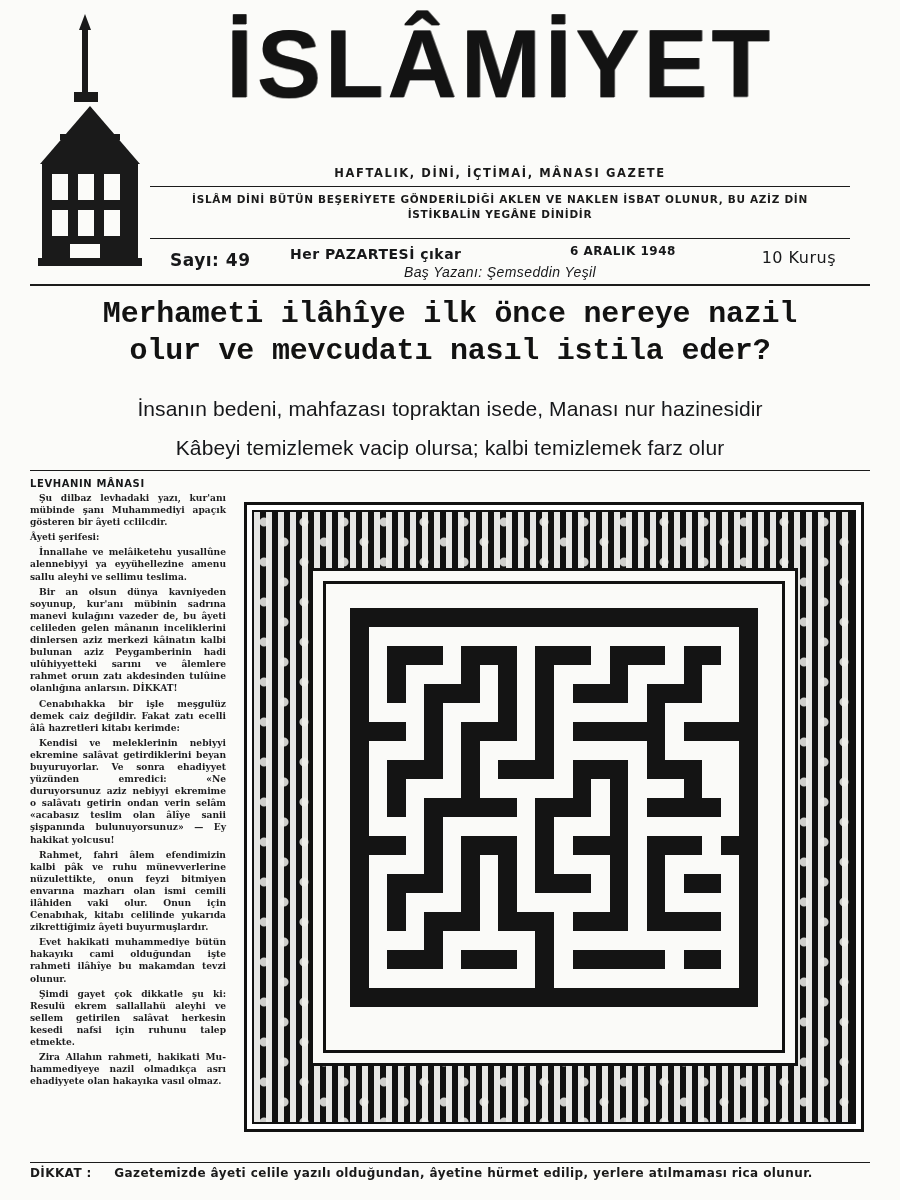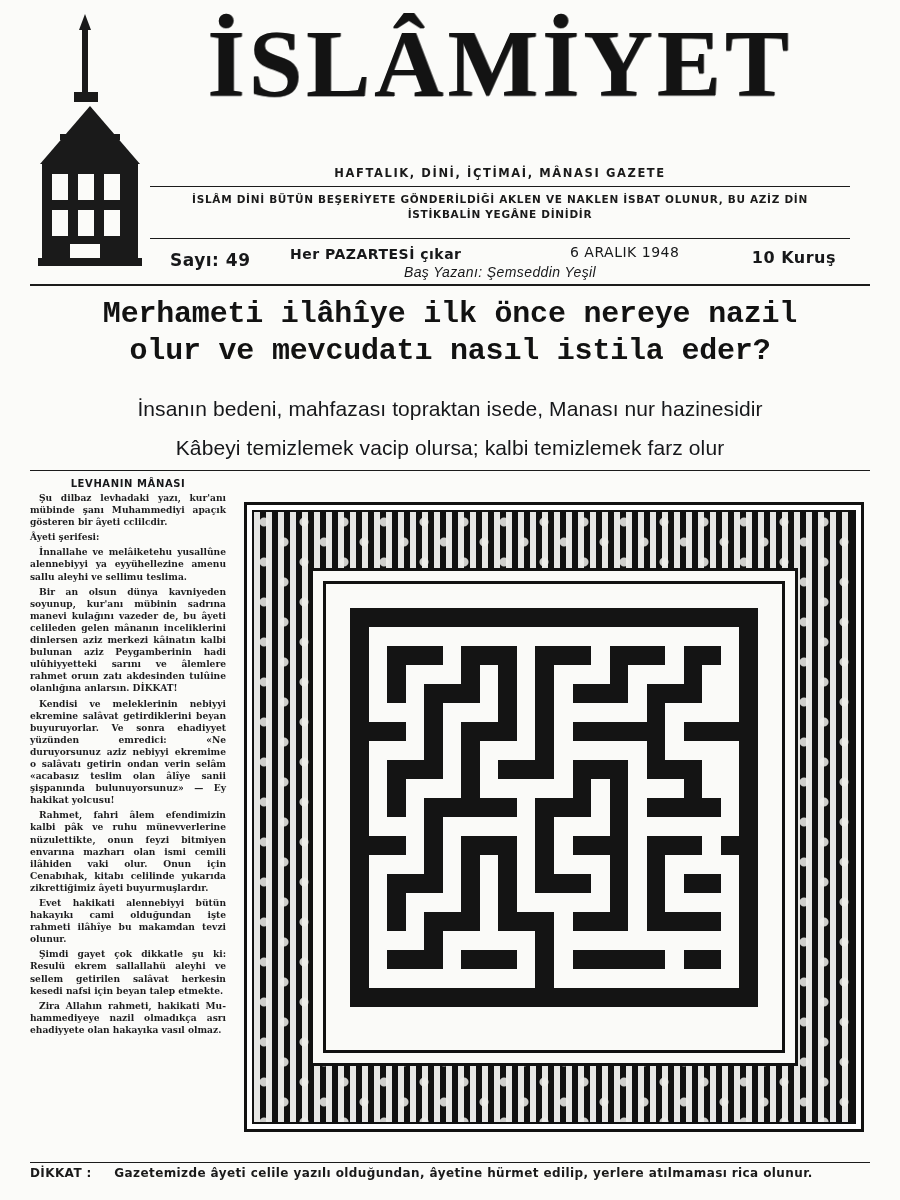--- a/index.html
+++ b/index.html
@@ -37,21 +37,21 @@
     top: 14px;
     width: 120px;
     height: 260px;
   }
   .masthead-title {
     position: absolute;
     left: 120px;
     top: 16px;
     width: 760px;
     text-align: center;
-    font-family: Liberation Serif, serif;
+    font-family: Liberation Sans, sans-serif;
     font-weight: bold;
     font-size: 96px;
     letter-spacing: 4px;
     line-height: 1;
     color: #131313;
     text-shadow: 1px 0 0 rgba(0,0,0,0.55), 0 1px 0 rgba(0,0,0,0.35);
   }
   .mast-sub1 {
     position: absolute;
     left: 150px;
@@ -108,30 +108,30 @@
     font-family: "DejaVu Sans", sans-serif;
     font-weight: bold;
     font-size: 14px;
     letter-spacing: 0.5px;
   }
   .pubdate {
     position: absolute;
     left: 420px;
     top: 2px;
     font-family: "DejaVu Sans", sans-serif;
-    font-weight: normal;
-    font-size: 14px;
+    font-weight: bold;
+    font-size: 12px;
     letter-spacing: 0.5px;
   }
   .price {
     position: absolute;
     right: 14px;
     top: 6px;
     font-family: "DejaVu Sans", sans-serif;
-    font-weight: bold;
+    font-weight: normal;
     font-size: 16px;
     letter-spacing: 0.5px;
   }
   .editor {
     position: absolute;
     left: 0;
     top: 22px;
     width: 700px;
     text-align: center;
     font-family: "Liberation Sans", sans-serif;
@@ -187,21 +187,20 @@
     left: 0;
     top: 0;
     width: 196px;
     height: 672px;
   }
   .col-title {
     font-family: "DejaVu Sans", sans-serif;
     font-weight: bold;
     font-size: 10px;
     letter-spacing: 0.6px;
-    text-align: center;
     margin-bottom: 3px;
   }
   .col-left p {
     margin: 0 0 3px 0;
     font-family: "DejaVu Serif", serif;
     font-size: 9.1px;
     line-height: 1.33;
     text-align: justify;
     text-indent: 9px;
     color: #1d1d1f;
@@ -362,24 +361,25 @@
   <div class="head-rule"></div>
 
   <div class="content">
 
     <div class="col-left">
       <div class="col-title">LEVHANIN MÂNASI</div>
       <p>Şu dilbaz levhadaki  yazı, kur'anı mübinde şanı Muhammediyi apaçık gösteren bir âyeti cclilcdir.</p>
       <p class="tight">Âyeti şerifesi:</p>
       <p>İnnallahe ve melâiketehu yusallûne alennebiyyi ya eyyühellezine amenu sallu aleyhi ve  sellimu teslima.</p>
       <p>Bir an olsun  dünya  kavniyeden soyunup, kur'anı mübinin sadrına manevi kulağını vazeder de, bu âyeti celileden gelen mânanın inceliklerini dinlersen aziz merkezi kâinatın kalbi bulunan  aziz Peygamberinin hadi ulûhiyyetteki sarını ve âlemlere rahmet oruın zatı akdesinden tulûine olanlığına anlarsın.  DİKKAT!</p>
+      <p>Cenabıhakka bir işle  meşgulüz demek caiz değildir. Fakat zatı ecelli âlâ hazretleri kitabı kerimde:</p>
       <p>Kendisi ve meleklerinin nebiyyi ekremine salâvat getirdiklerini beyan buyuruyorlar. Ve sonra ehadiyyet yüzünden emredici: «Ne duruyorsunuz aziz nebiyyi ekremime o salâvatı getirin ondan verin selâm «acabasız tes­lim olan âlîye sanii şişpanında bulunuyorsunuz» — Ey hakikat yolcusu!</p>
       <p>Rahmet, fahri âlem efendimizin kalbi pâk ve ruhu münevverlerine nüzulettikte, onun feyzi bitmiyen envarına mazharı olan ismi cemili ilâhiden vaki olur. Onun için Cenabıhak, ki­tabı celilinde yukarıda zikrettiğimiz âyeti buyurmuşlardır.</p>
-      <p>Evet hakikati alennebiyyi bü­tün hakayıkı cami olduğundan işte rahmeti ilâhîye bu makamdan tevzi olunur.</p>
-      <p>Şimdi gayet çok dikkatle şu ki: Resulü ekrem  sallallahü aleyhi ve sellem getirilen salâvat herkesin kesedi nafsi için beyan talep etmekte.</p>
+      <p>Evet hakikati muhammediye bü­tün hakayıkı cami olduğundan işte rahmeti ilâhîye bu makamdan tevzi olunur.</p>
+      <p>Şimdi gayet çok dikkatle şu ki: Resulü ekrem  sallallahü aleyhi ve sellem getirilen salâvat herkesin kesedi nafsi için ruhunu talep etmekte.</p>
       <p>Zira Allahın rahmeti, hakikati Mu­hammediyeye nazil olmadıkça asrı ehadiyyete olan hakayıka vasıl olmaz.</p>
     </div>
 
     <div class="plate">
       <div class="plate-inner">
         <div class="plate-border-art"></div>
         <div class="plate-vine"></div>
         <div class="plate-mat">
           <div class="plate-mat2">
             <div class="kufic" id="kufic-grid">

